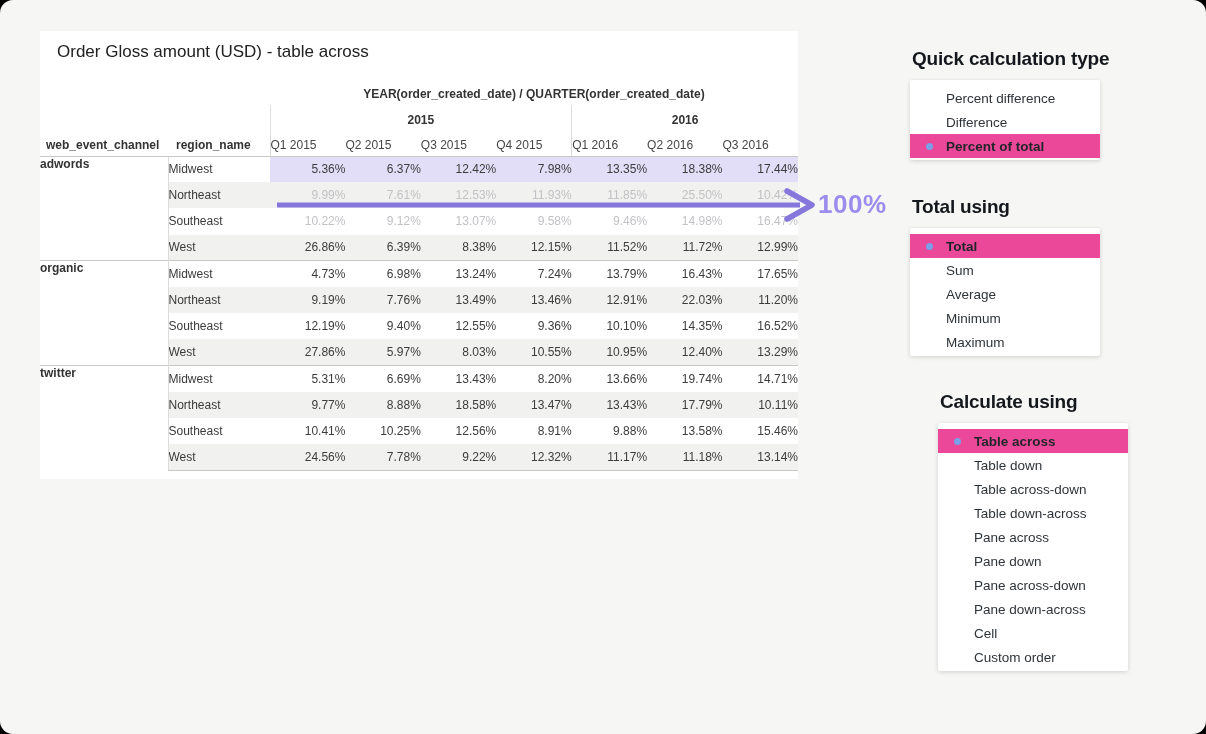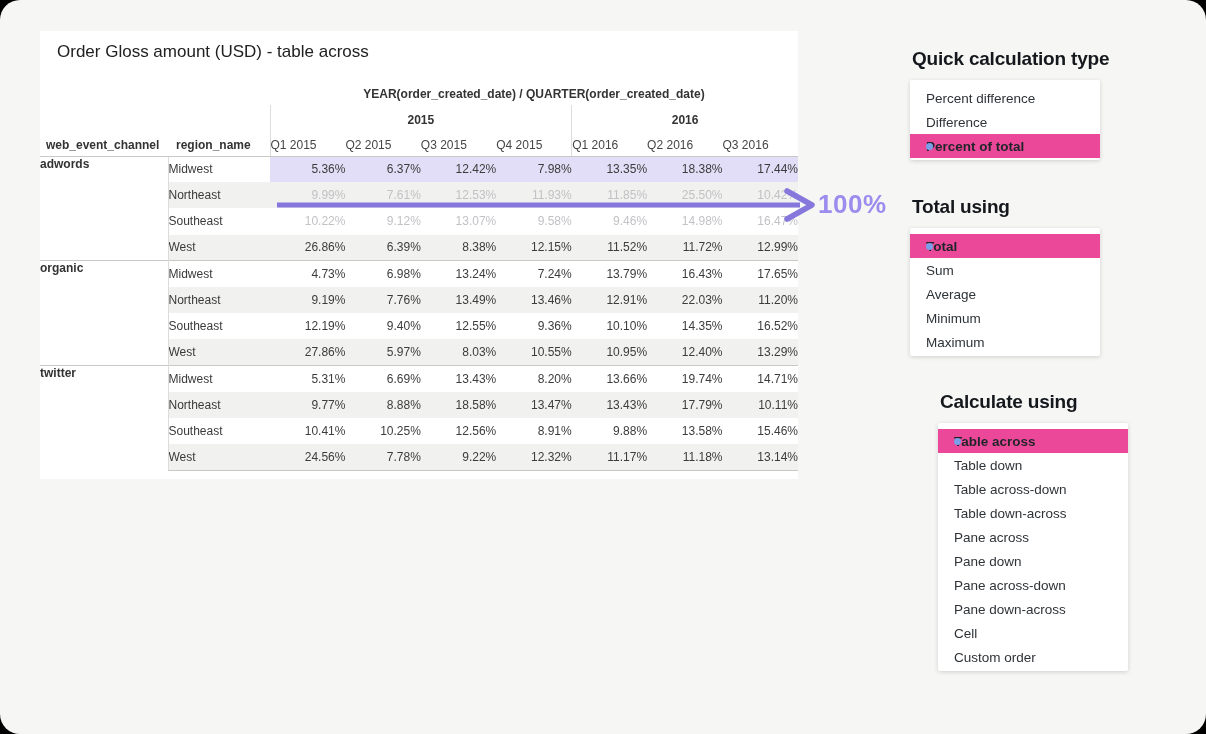--- a/index.html
+++ b/index.html
@@ -1,16 +1,16 @@
 <!DOCTYPE html>
 <html><head>
 <meta charset="utf-8">
 <style>
   html,body{margin:0;padding:0;background:#000;}
-  .stage{position:relative;width:1206px;height:734px;background:#f6f6f4;border-radius:20px;
+  .stage{position:relative;width:1206px;height:734px;background:#f6f6f4;border-radius:13px;
          overflow:hidden;font-family:"Liberation Sans",sans-serif;}
 
   
   .table-card{position:absolute;left:40px;top:31px;width:758px;height:448px;background:#ffffff;}
   .title{position:absolute;left:17px;top:11px;margin:0;font-size:17px;font-weight:400;color:#212121;}
   table.pivot{position:absolute;left:0;top:51px;width:758px;border-collapse:collapse;table-layout:fixed;}
   table.pivot td,table.pivot th{padding:0;font-size:12px;overflow:hidden;white-space:nowrap;}
   col.c-channel{width:128px;} col.c-region{width:102px;}
   tr.axis-row{height:23px;} tr.year-row{height:29px;} tr.q-row{height:22px;}
   td.axis{font-weight:700;color:#333;text-align:center;font-size:11.5px;}
@@ -31,21 +31,21 @@
 
   
   .arrow{position:absolute;left:270px;top:183px;pointer-events:none;}
   .pct{position:absolute;left:818px;top:189px;font-size:26px;font-weight:700;color:#9c8cee;letter-spacing:.5px;}
 
   
   .panel{position:absolute;left:910px;width:200px;}
   .panel-0{top:48px;} .panel-1{top:196px;} .panel-2{top:391px;margin-left:28px;}
   .panel-title{margin:0 0 10px 2px;font-size:19px;font-weight:700;color:#14181c;letter-spacing:-.2px;}
   .card{width:190px;background:#fff;border-radius:2px;box-shadow:0 1px 4px rgba(0,0,0,.16);padding:6px 0 2px;}
-  .opt{position:relative;height:24px;display:flex;align-items:center;padding-left:16px;
+  .opt{position:relative;height:24px;display:flex;align-items:center;padding-left:36px;
        font-size:13.5px;color:#2e3338;cursor:pointer;}
   .opt.sel{background:#ec4899;font-weight:700;color:#1f2429;}
   .dot{position:absolute;left:16px;top:50%;width:7px;height:7px;margin-top:-3.5px;border-radius:50%;background:#7b9fe8;}
 </style>
 </head>
 <body>
 
 <div class="stage">
 
   <section class="table-card">

